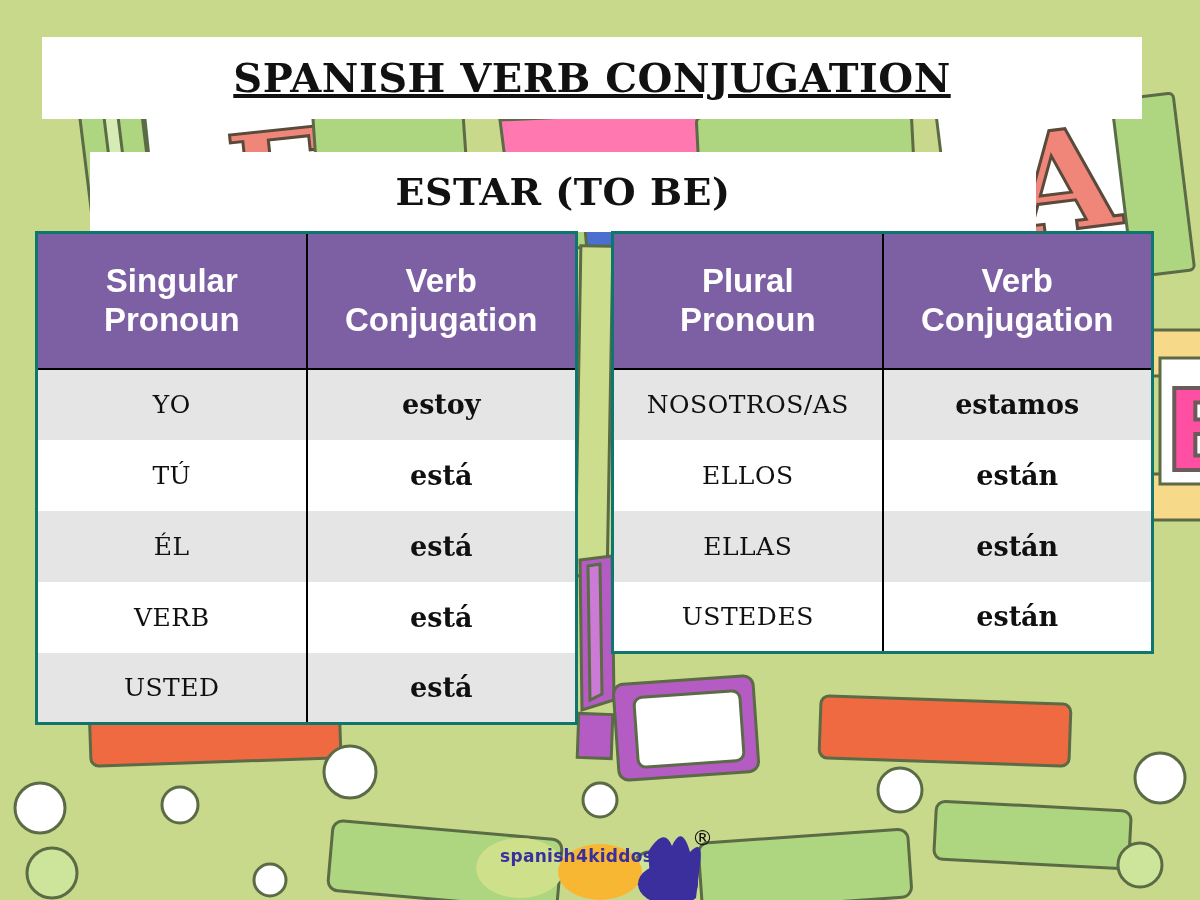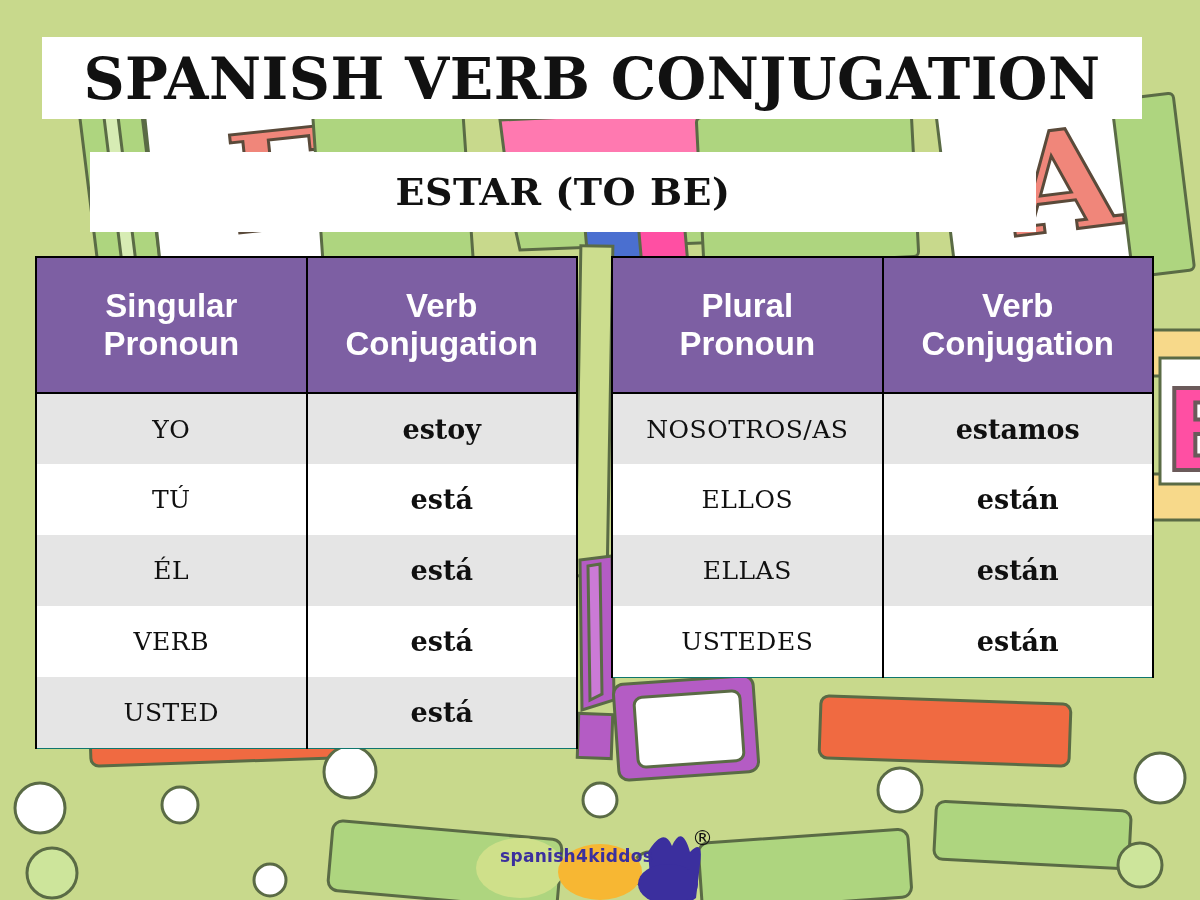--- a/index.html
+++ b/index.html
@@ -34,25 +34,26 @@
     height: 82px;
     background: #ffffff;
     z-index: 5;
     display: flex;
     align-items: center;
     justify-content: center;
   }
   #title-text {
     font-family: "DejaVu Serif", serif;
     font-weight: bold;
-    font-size: 57px;
+    font-size: 40px;
     letter-spacing: 0.5px;
     color: #111111;
     white-space: nowrap;
     line-height: 1;
+    text-decoration: underline;
   }
 
   #subtitle-banner {
     position: absolute;
     left: 90px;
     top: 152px;
     width: 946px;
     height: 80px;
     background: #ffffff;
     z-index: 5;
@@ -66,24 +67,24 @@
     font-size: 38px;
     letter-spacing: 0.5px;
     color: #111111;
     white-space: nowrap;
     line-height: 1;
   }
 
   
   .conj-table {
     position: absolute;
-    top: 256px;
+    top: 231px;
     z-index: 6;
     border-collapse: collapse;
-    border: 1px solid #0f766e;
+    border: 3px solid #0f766e;
     table-layout: fixed;
   }
   #table-singular { left: 35px;  width: 543px; }
   #table-plural   { left: 611px; width: 543px; }
 
   .conj-table th {
     background: #7d5fa3;
     color: #ffffff;
     font-family: "Liberation Sans", sans-serif;
     font-weight: bold;

